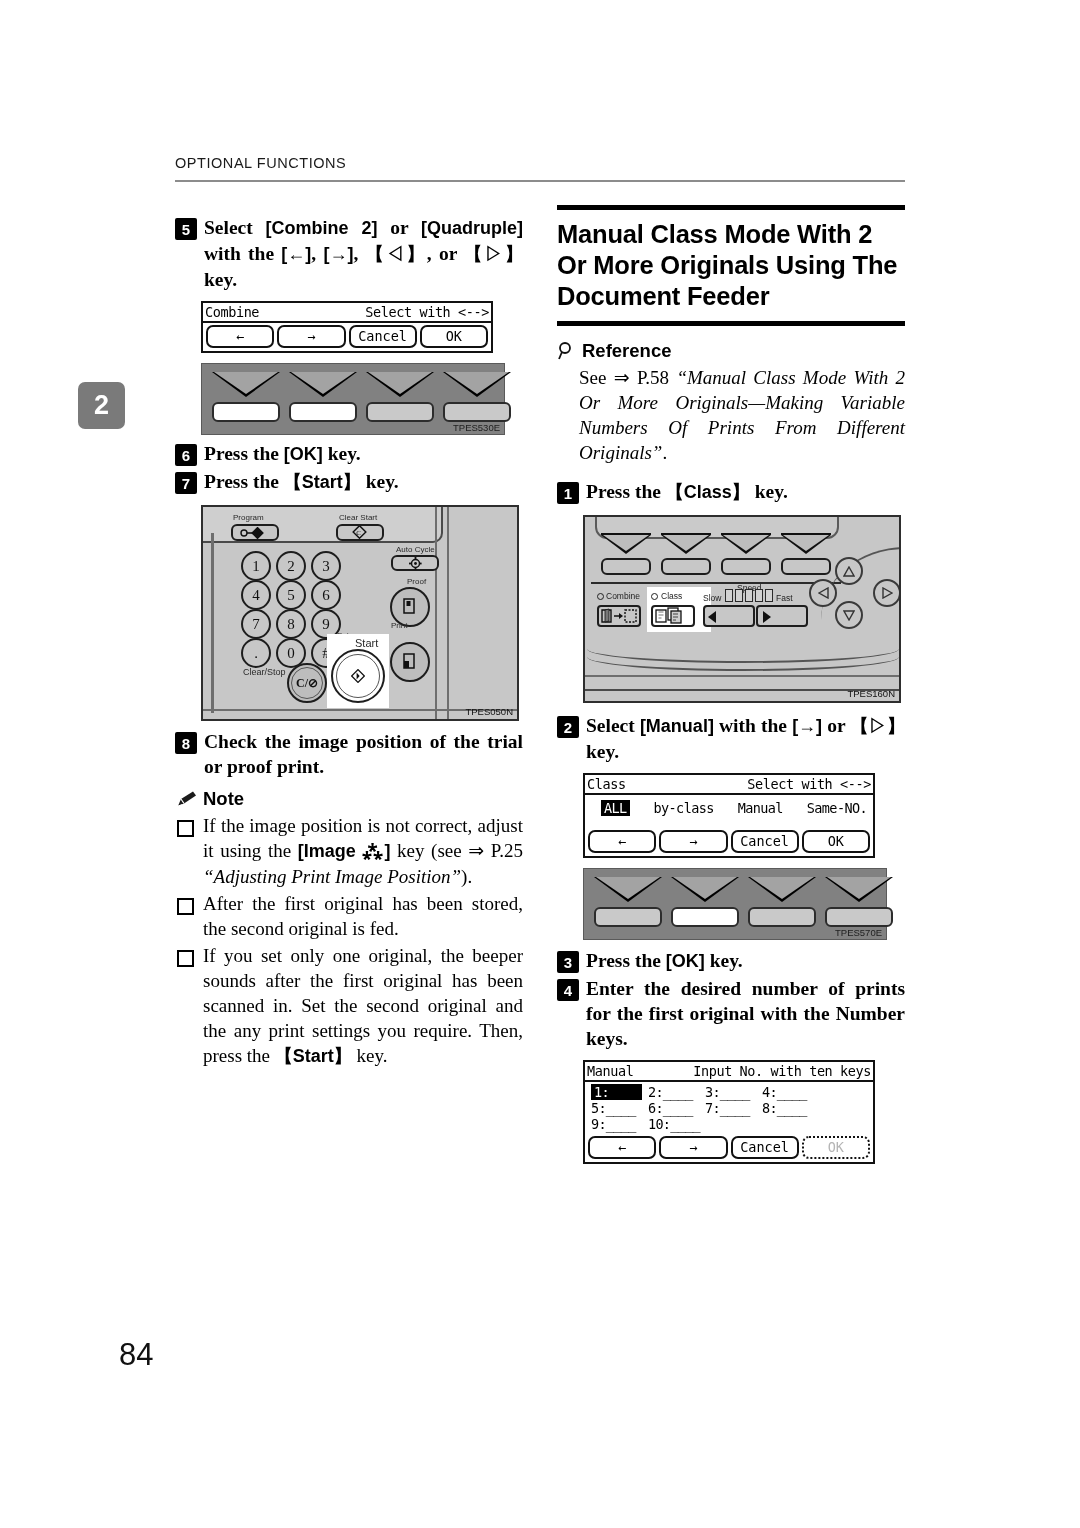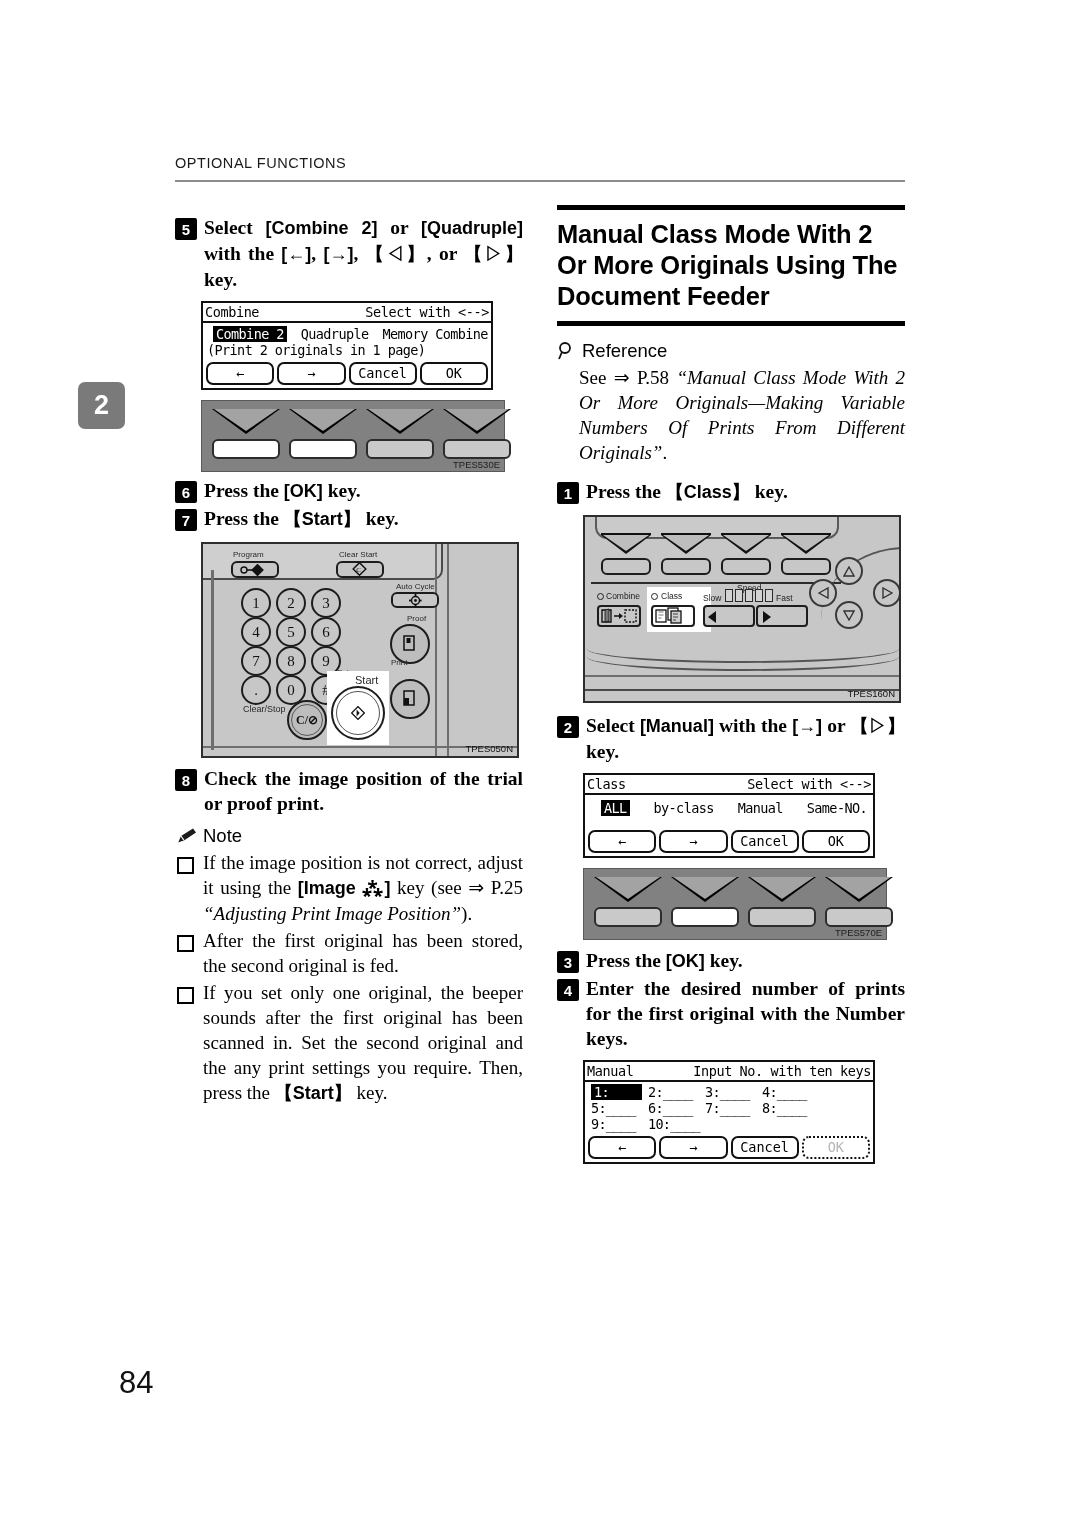--- a/index.html
+++ b/index.html
@@ -22,21 +22,21 @@
     position:absolute;left:78px;top:382px;width:47px;height:47px;
     background:#7a7a7a;border-radius:7px;
     font-family:"Liberation Sans", sans-serif;
     font-weight:bold;font-size:27px;color:#fff;
     display:flex;align-items:center;justify-content:center;
   }
   
   .folio{
     position:absolute;left:119px;top:1337px;
     font-family:"Liberation Sans", sans-serif;
-    font-size:31px;color:#111;margin-top:28px;
+    font-size:31px;color:#111;
   }
   
   .col{position:absolute;width:348px;}
   .col-left{left:175px;top:215px;}
   .col-right{left:557px;top:205px;}
 
   
   .step{display:flex;margin-bottom:2px;}
   .step-num{
     flex:0 0 auto;width:22px;height:22px;background:#000;color:#fff;
@@ -54,21 +54,21 @@
   
   .sec-rule-top{height:5px;background:#000;margin-bottom:9px;}
   .sec-rule-bot{height:5px;background:#000;margin-top:9px;margin-bottom:14px;}
   .sec-title{
     font-family:"Liberation Sans", sans-serif;font-weight:bold;
     font-size:25.5px;line-height:31px;letter-spacing:-.2px;
   }
   
   .cue{display:flex;align-items:center;gap:5px;margin-bottom:3px;}
   .cue-label{
-    font-family:"Liberation Sans", sans-serif;font-weight:normal;font-size:18.5px;
+    font-family:"Liberation Sans", sans-serif;font-weight:bold;font-size:18.5px;
   }
   .ref-body{
     font-style:italic;font-size:19px;line-height:25px;
     text-align:justify;text-justify:inter-word;padding-left:22px;
   }
   .ref-body .rom{font-style:normal;}
   .note-item{display:flex;margin-top:2px;padding-left:2px;}
   .note-box{
     flex:0 0 auto;width:13px;height:13px;border:2px solid #000;margin:7px 9px 0 0;
   }
@@ -199,28 +199,20 @@
 
   <div class="step">
     <div class="step-num">5</div>
     <div class="step-txt"><span>Select </span><span class="k">[Combine 2]</span><span> or </span><span class="k">[Quadruple]</span><span> with the </span><span class="k">[←]</span><span>, </span><span class="k">[→]</span><span>, </span><span class="kb">【◁】</span><span>, or </span><span class="kb">【▷】</span><span> key.</span></div>
   </div>
 
   <div class="lcd">
     <div class="lcd-top">
       <span>Combine</span>
       <span>Select with &lt;--&gt;</span>
-    </div>
-    <div class="lcd-mid">
-      <div class="lcd-row" style="gap:14px;padding-left:6px;">
-        <span class="inv">Combine 2</span>
-        <span>Quadruple</span>
-        <span>Memory Combine</span>
-      </div>
-      <div class="lcd-sub">(Print 2 originals in 1 page)</div>
     </div>
     <div class="lcd-btns">
       <div class="lcd-btn">←</div>
       <div class="lcd-btn">→</div>
       <div class="lcd-btn">Cancel</div>
       <div class="lcd-btn">OK</div>
     </div>
   </div>
 
   <div class="softpanel">

